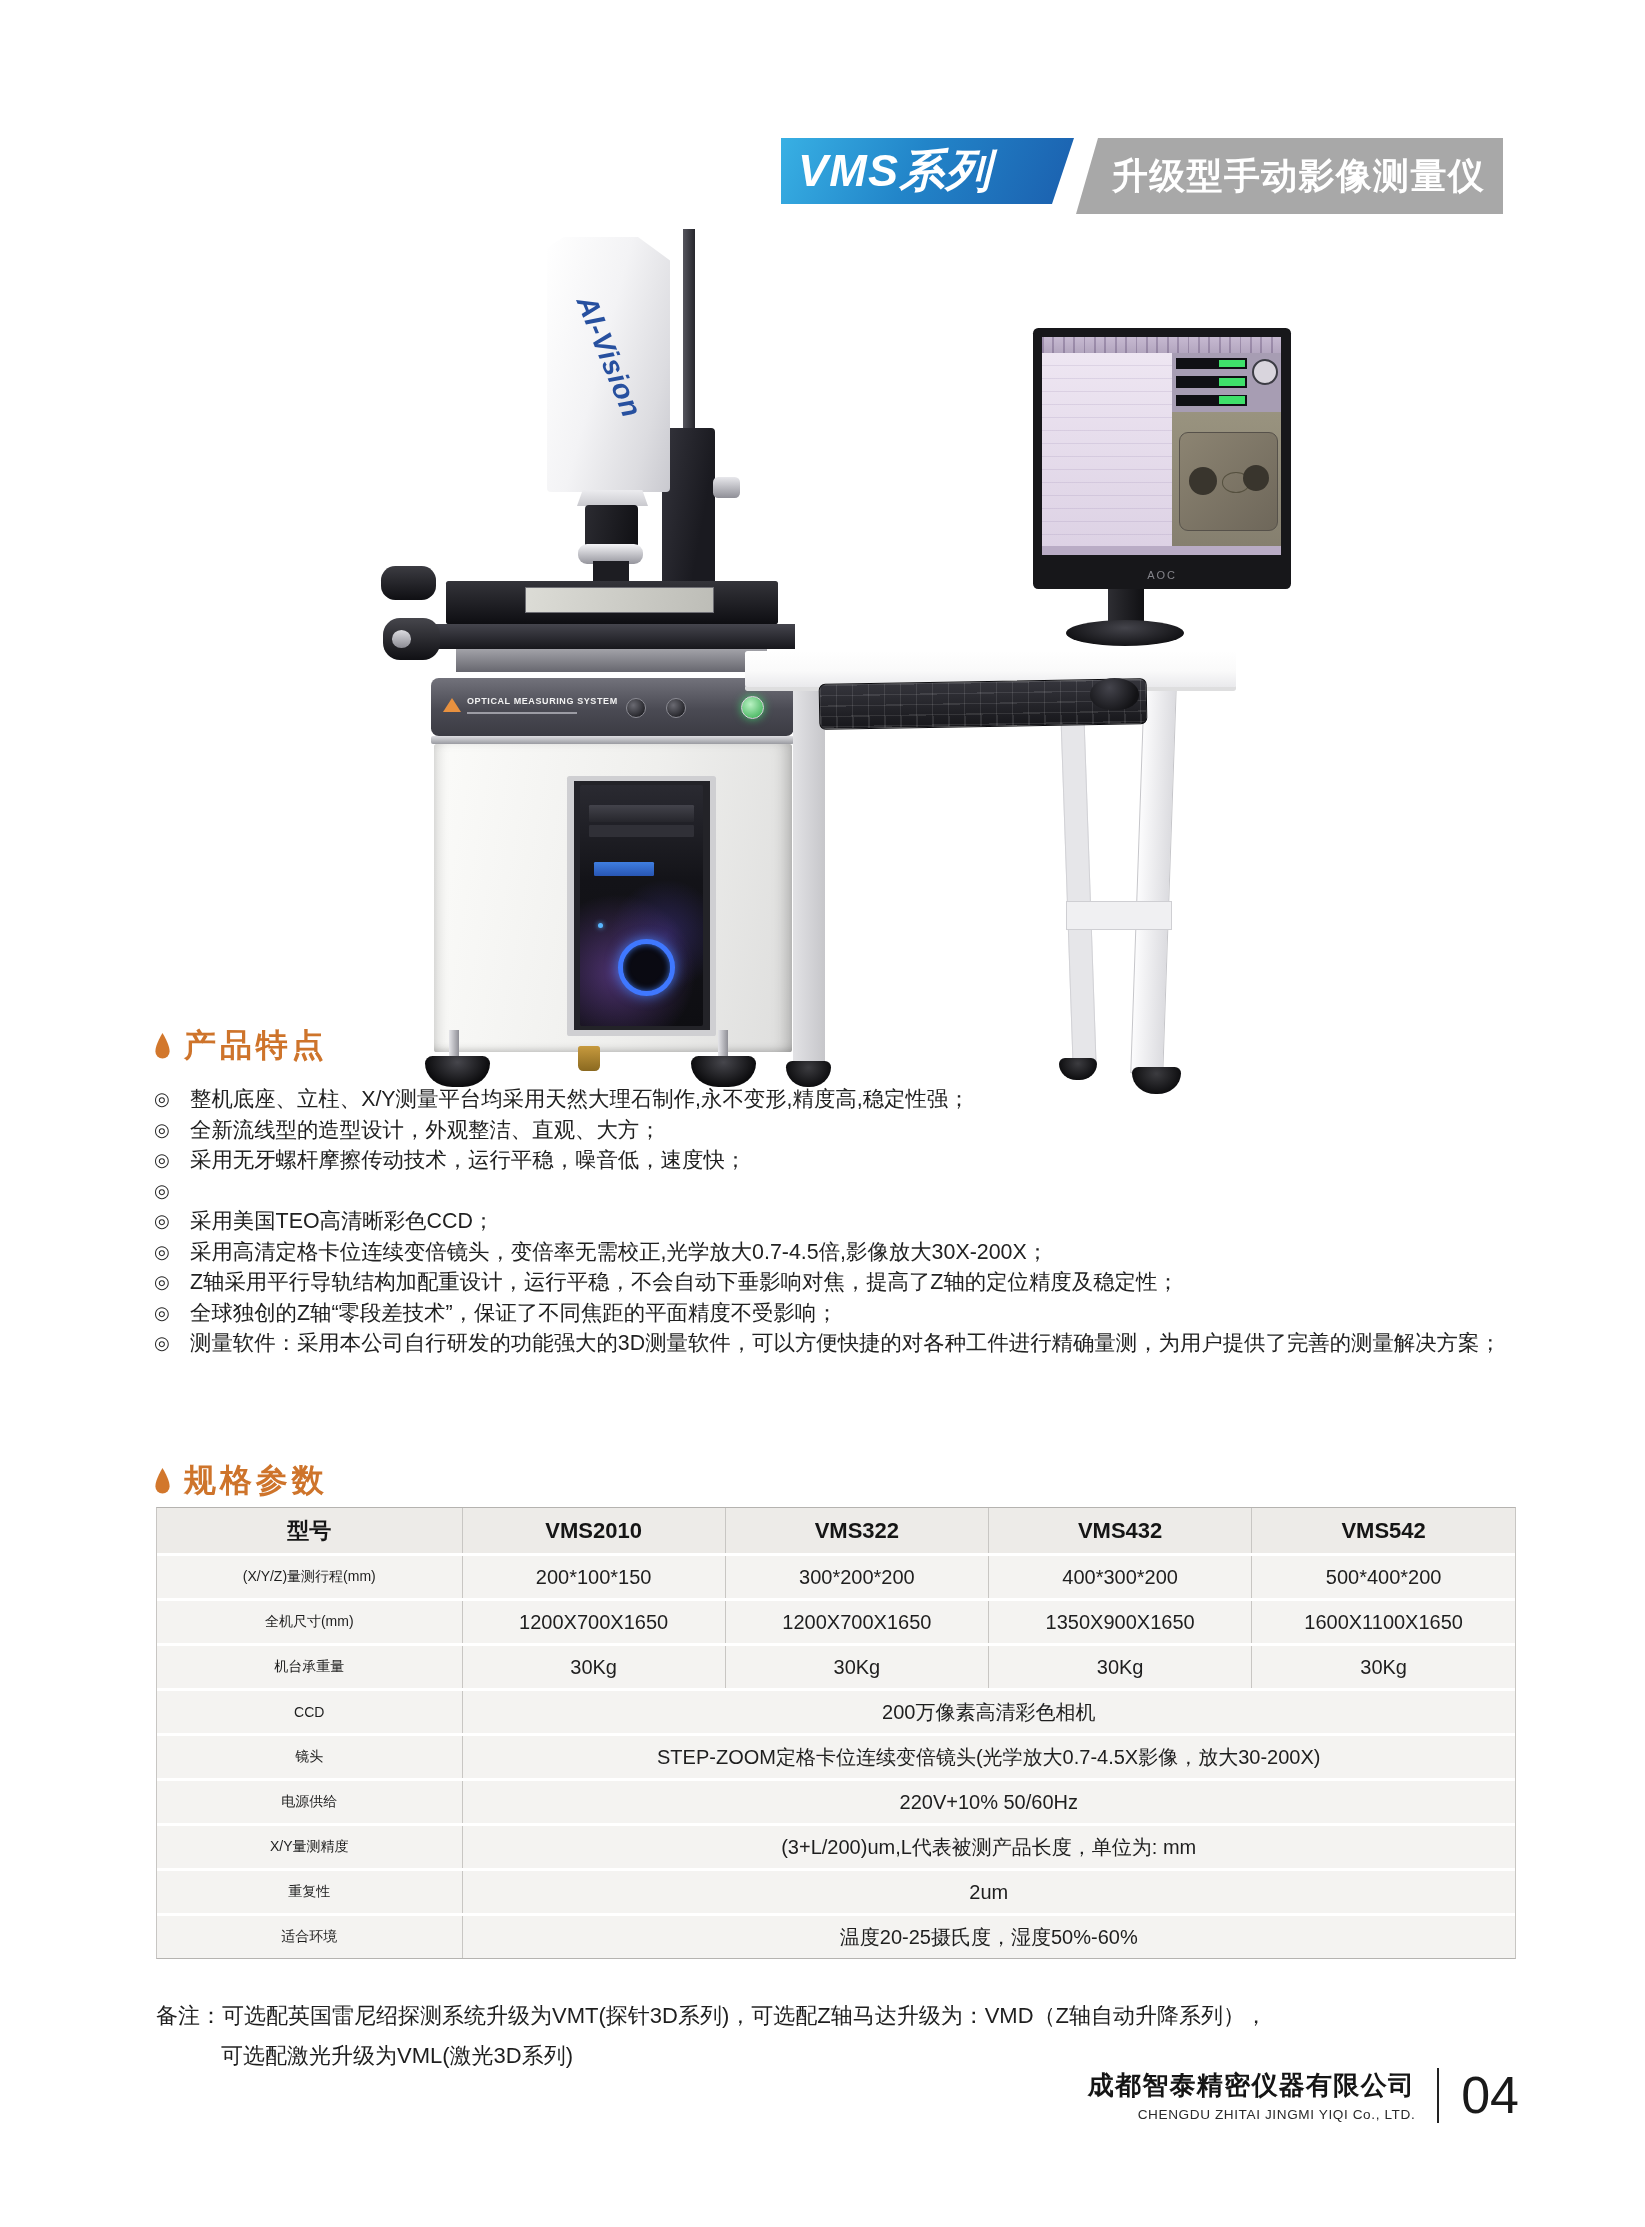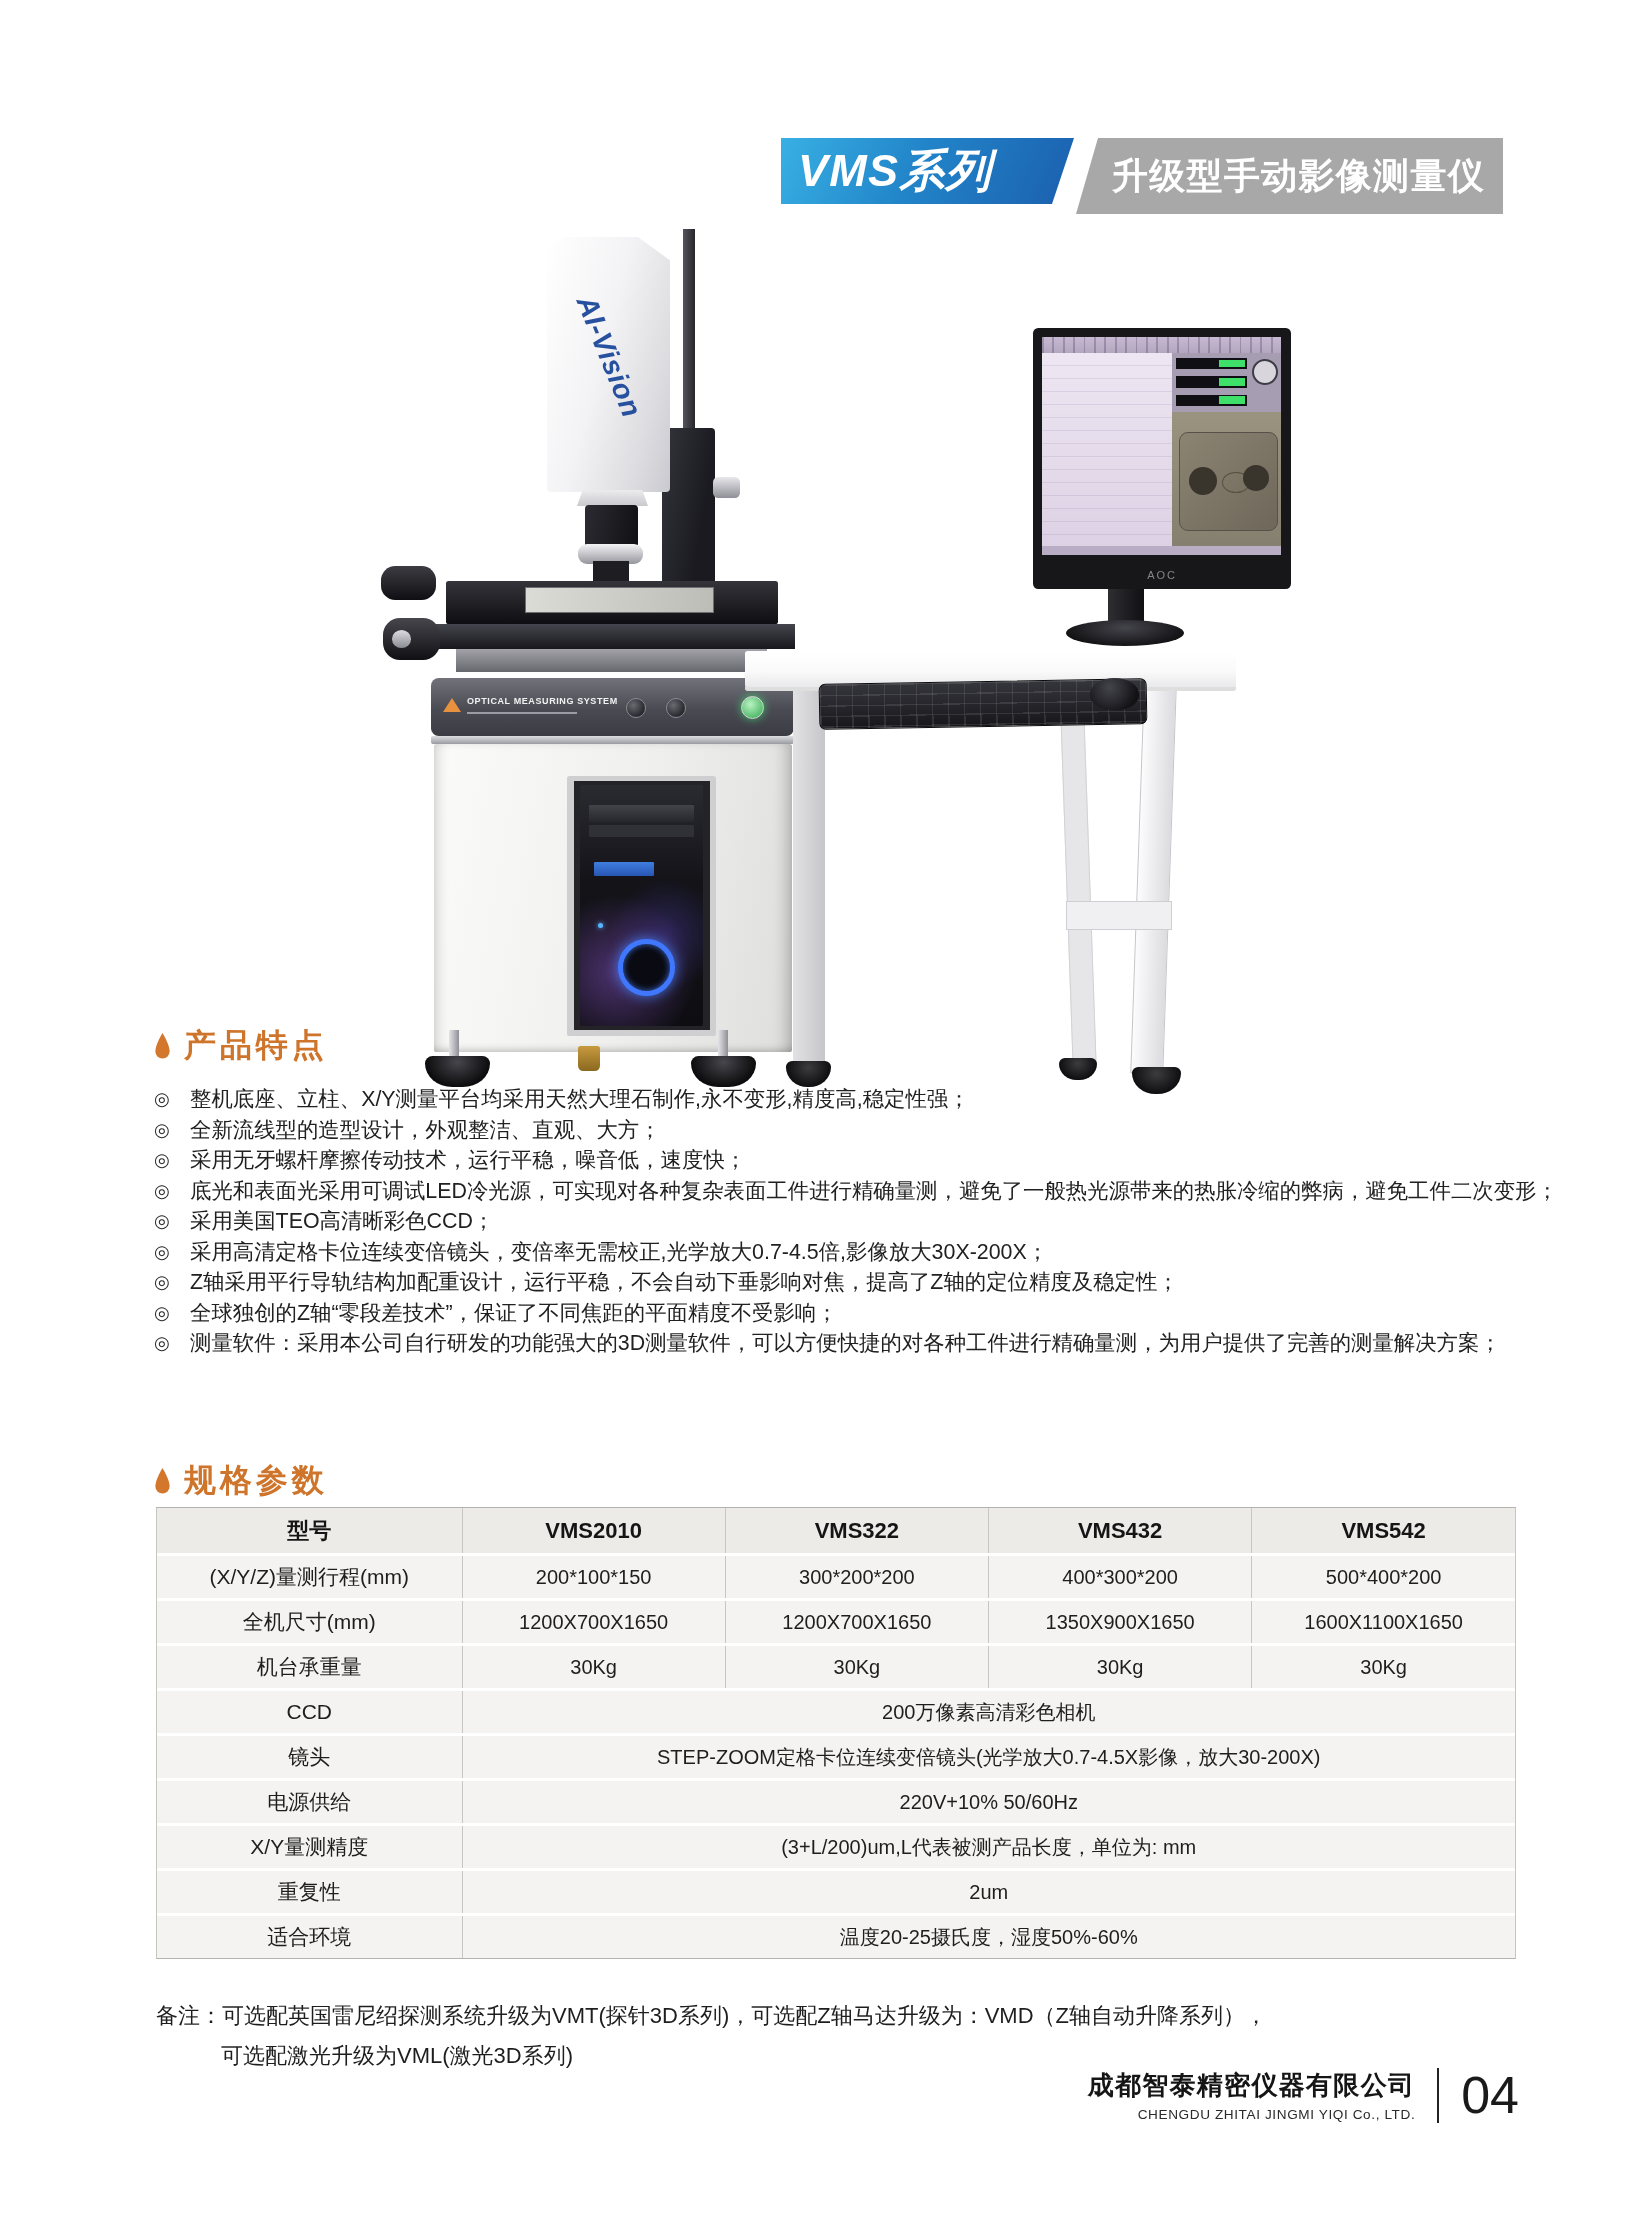--- a/index.html
+++ b/index.html
@@ -132,21 +132,21 @@
   .feature-list{left:154px;top:1085px;width:1428px;margin:0;padding:0;list-style:none;}
   .feature-list li{display:flex;align-items:flex-start;height:30.5px;}
   .feature-list .bullet{font-size:18px;line-height:28.6px;color:#2a2a2a;width:36px;flex:0 0 36px;}
   .feature-list .ftext{font-size:21.4px;line-height:28.6px;color:#212121;white-space:nowrap;}
 
   .spec-wrap{left:156px;top:1507px;width:1358px;border-top:1.9px solid #b5b3b0;border-bottom:1.9px solid #b5b3b0;
     border-left:1.3px solid #c8c6c3;border-right:1.3px solid #c8c6c3;}
   table.spec{width:100%;border-collapse:collapse;table-layout:fixed;}
   table.spec th{height:43px;background:#edebe8;font-size:22px;font-weight:bold;text-align:center;color:#151515;}
   table.spec td{height:40px;background:#f4f3f1;font-size:20px;text-align:center;color:#1e1e1e;}
-  table.spec td.lbl{font-size:21px;}
+  table.spec td.lbl{font-size:14px;}
   table.spec tbody td{border-top:3.9px solid #ffffff;}
   table.spec th + th, table.spec td + td{border-left:1.3px solid #c8c6c3;}
 
   .remarks{left:156px;top:1996px;width:1395px;font-size:22px;color:#1e1e1e;line-height:40px;}
   .remarks .rline:nth-child(2){padding-left:65px;}
 
   
   .footer{right:127px;top:2065px;display:flex;align-items:center;gap:22px;}
   .foot-co{text-align:right;}
   .foot-cn{font-size:26px;font-weight:bold;color:#151515;letter-spacing:1.3px;}
@@ -270,21 +270,20 @@
       <li>
         <span class="bullet">◎</span>
         <span class="ftext">全新流线型的造型设计，外观整洁、直观、大方；</span>
       </li>
       <li>
         <span class="bullet">◎</span>
         <span class="ftext">采用无牙螺杆摩擦传动技术，运行平稳，噪音低，速度快；</span>
       </li>
       <li>
         <span class="bullet">◎</span>
-        <span class="ftext">底光和表面光采用可调试LED冷光源，可实现对各种复杂表面工件进行精确量测，避免了一般热光源带来的热胀冷缩的弊病，避免工件二次变形；</span>
       </li>
       <li>
         <span class="bullet">◎</span>
         <span class="ftext">采用美国TEO高清晰彩色CCD；</span>
       </li>
       <li>
         <span class="bullet">◎</span>
         <span class="ftext">采用高清定格卡位连续变倍镜头，变倍率无需校正,光学放大0.7-4.5倍,影像放大30X-200X；</span>
       </li>
       <li>

